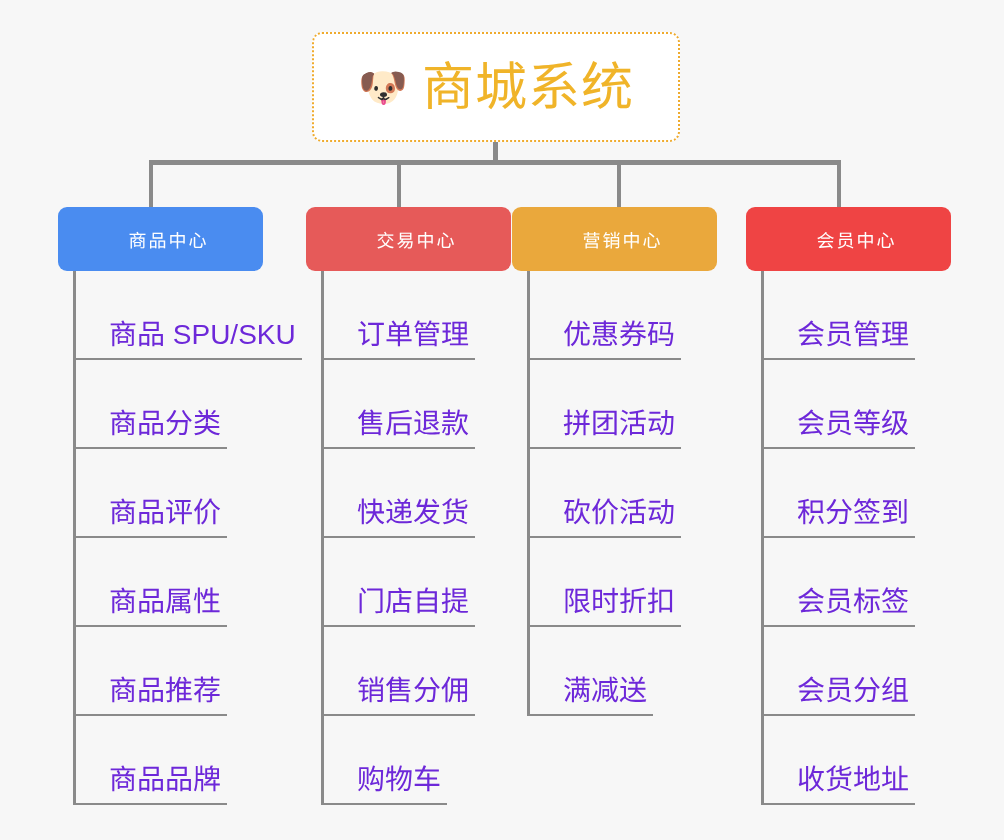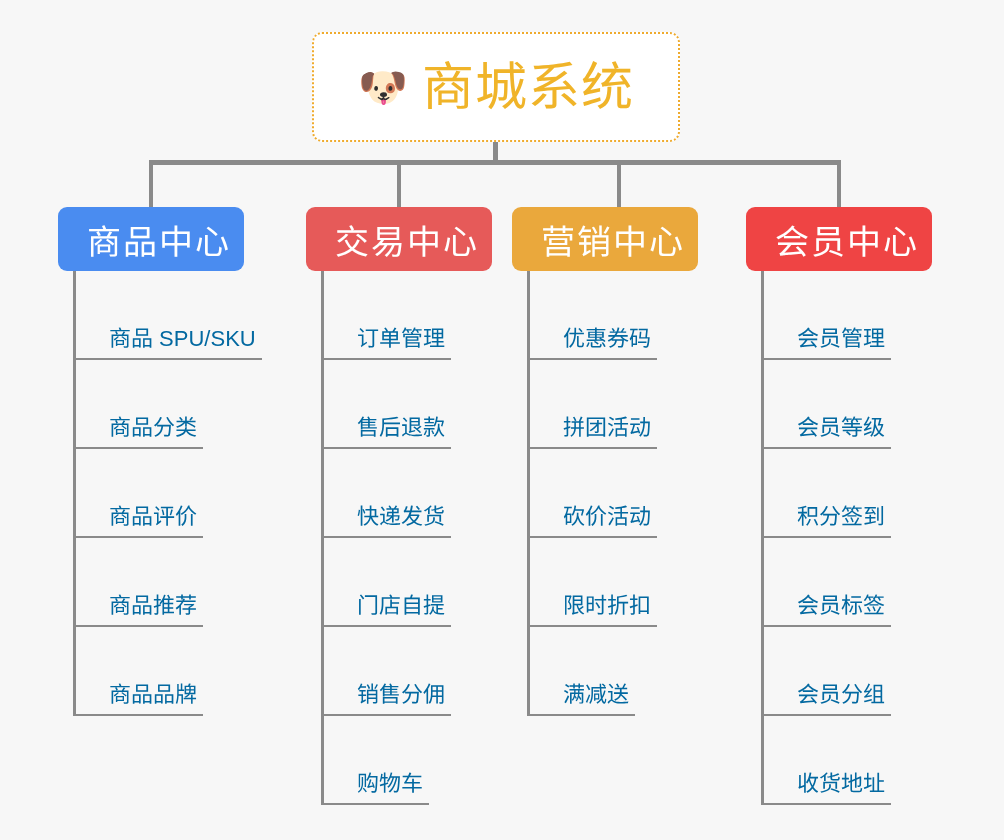--- a/index.html
+++ b/index.html
@@ -76,50 +76,50 @@
   }
 
   
   .column {
     position: absolute;
     top: 207px;
     width: 186px;
   }
   .col-head {
     box-sizing: border-box;
-    width: 186px;
+    width: 205px;
     height: 64px;
     border-radius: 9px;
     display: flex;
     align-items: center;
     justify-content: center;
     color: #ffffff;
-    font-size: 34px;
+    font-size: 18px;
     letter-spacing: 2px;
     padding-left: 16px;
   }
 
   
   .col-body {
     position: relative;
     margin-left: 15px;
     border-left: 3px solid #8a8a8a;
     padding-top: 0;
   }
   .leaf {
     position: relative;
     height: 89px;
     display: flex;
     align-items: flex-end;
     box-sizing: border-box;
   }
   .leaf-label {
     display: inline-block;
-    font-size: 22px;
-    color: #0369a1;
+    font-size: 28px;
+    color: #6d28d9;
     line-height: 1.1;
     padding: 0 6px 7px 33px;
     border-bottom: 2px solid #8a8a8a;
     white-space: nowrap;
     margin-left: -3px;
     padding-left: 36px;
   }
 </style>
 </head>
 <body style="background: rgb(247, 247, 247);">
@@ -145,20 +145,23 @@
       <div class="leaf">
           <span class="leaf-label">商品 SPU/SKU</span>
         </div>
       <div class="leaf">
           <span class="leaf-label">商品分类</span>
         </div>
       <div class="leaf">
           <span class="leaf-label">商品评价</span>
         </div>
       <div class="leaf">
+          <span class="leaf-label">商品属性</span>
+        </div>
+      <div class="leaf">
           <span class="leaf-label">商品推荐</span>
         </div>
       <div class="leaf">
           <span class="leaf-label">商品品牌</span>
         </div>
     </div>
   </div>
 
   <div class="column" style="left:306px;">
     <div class="col-head" style="background: rgb(230, 90, 89);">交易中心</div>

